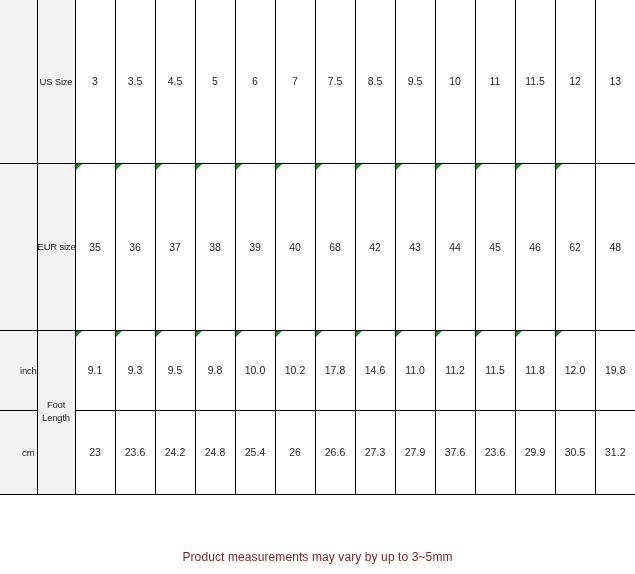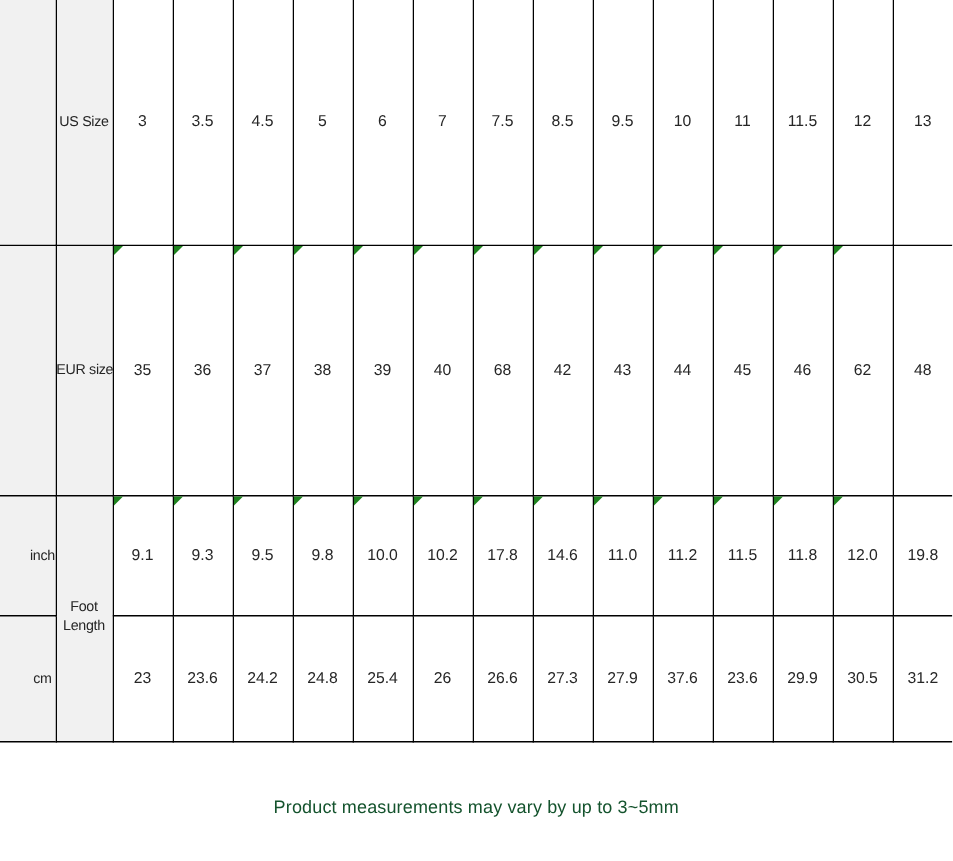--- a/index.html
+++ b/index.html
@@ -31,22 +31,22 @@
   tr.r3 { height:80px; }
   tr.r4 { height:84px; }
   .flag {
     position:absolute; top:0; left:0; width:0; height:0;
     border-top:6px solid var(--flag-green, #1e821e);
     border-right:6px solid transparent;
     pointer-events:none;
   }
   .v { display:inline-block; }
   .footnote {
-    margin-top:36px; text-align:center;
-    font-size:12px; color:#14532d; letter-spacing:0.1px;
+    margin-top:55px; text-align:center;
+    font-size:12px; color:#7f1d1d; letter-spacing:0.1px;
   }
 </style>
 </head>
 <body>
 
 <div class="page">
   <table class="size-chart">
     <colgroup>
       <col style="width:37px">
         <col style="width:38px">

